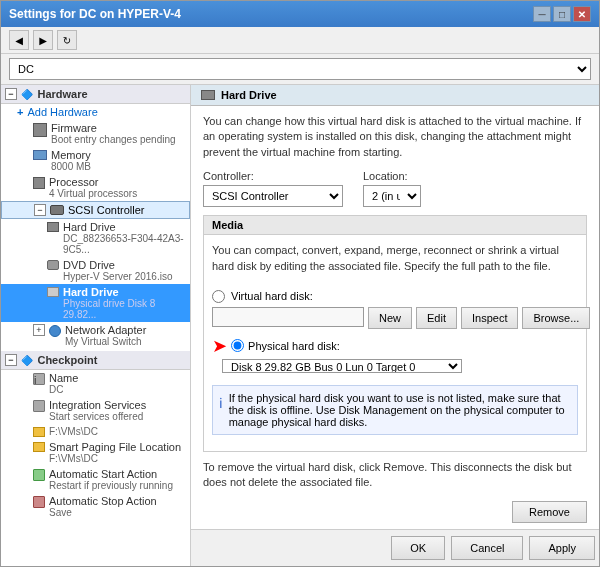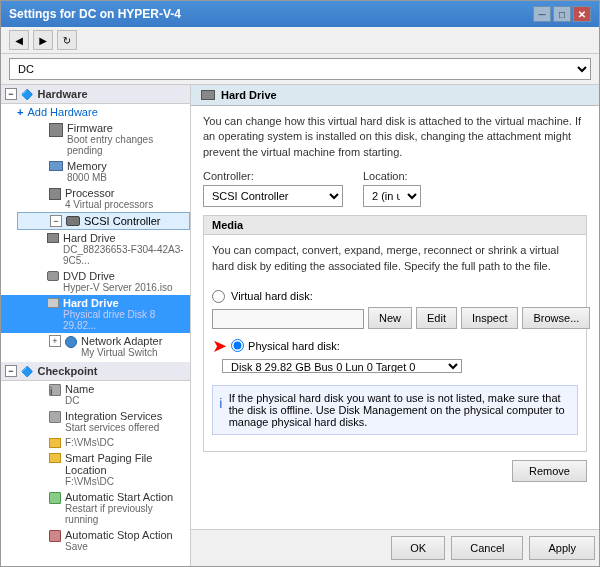--- a/index.html
+++ b/index.html
@@ -163,21 +163,20 @@
       display: flex;
       align-items: center;
       padding: 2px 4px 2px 16px;
       cursor: pointer;
       color: #0066cc;
       font-size: 11px;
     }
 
     .sub-item {
       padding-left: 32px;
-      margin-left: 16px;
     }
 
     .sub-sub-item {
       padding-left: 46px;
     }
 
     
     .right-panel {
       flex: 1;
       background: white;
@@ -266,21 +265,21 @@
       gap: 6px;
       margin-bottom: 4px;
     }
 
     .radio-row input[type="radio"] { margin: 0; }
 
     .input-row {
       display: flex;
       gap: 4px;
       margin-bottom: 6px;
-      align-items: flex-end;
+      align-items: flex-start;
     }
 
     .text-input {
       flex: 1;
       height: 20px;
       border: 1px solid #999;
       background: #f8f8f8;
       font-size: 11px;
       padding: 0 4px;
     }
@@ -582,20 +581,21 @@
               </select>
             </div>
 
             <div class="info-box">
               <span class="info-icon">ℹ</span>
               <span>If the physical hard disk you want to use is not listed, make sure that the disk is offline. Use Disk Management on the physical computer to manage physical hard disks.</span>
             </div>
           </div>
         </div>
 
+        <p class="remove-text">To remove the virtual hard disk, click Remove. This disconnects the disk but does not delete the associated file.</p>
         <div class="remove-row">
           <button class="btn-remove">Remove</button>
         </div>
       </div>
 
       <div class="bottom-buttons">
         <button class="btn-ok">OK</button>
         <button class="btn-cancel">Cancel</button>
         <button class="btn-apply">Apply</button>
       </div>

